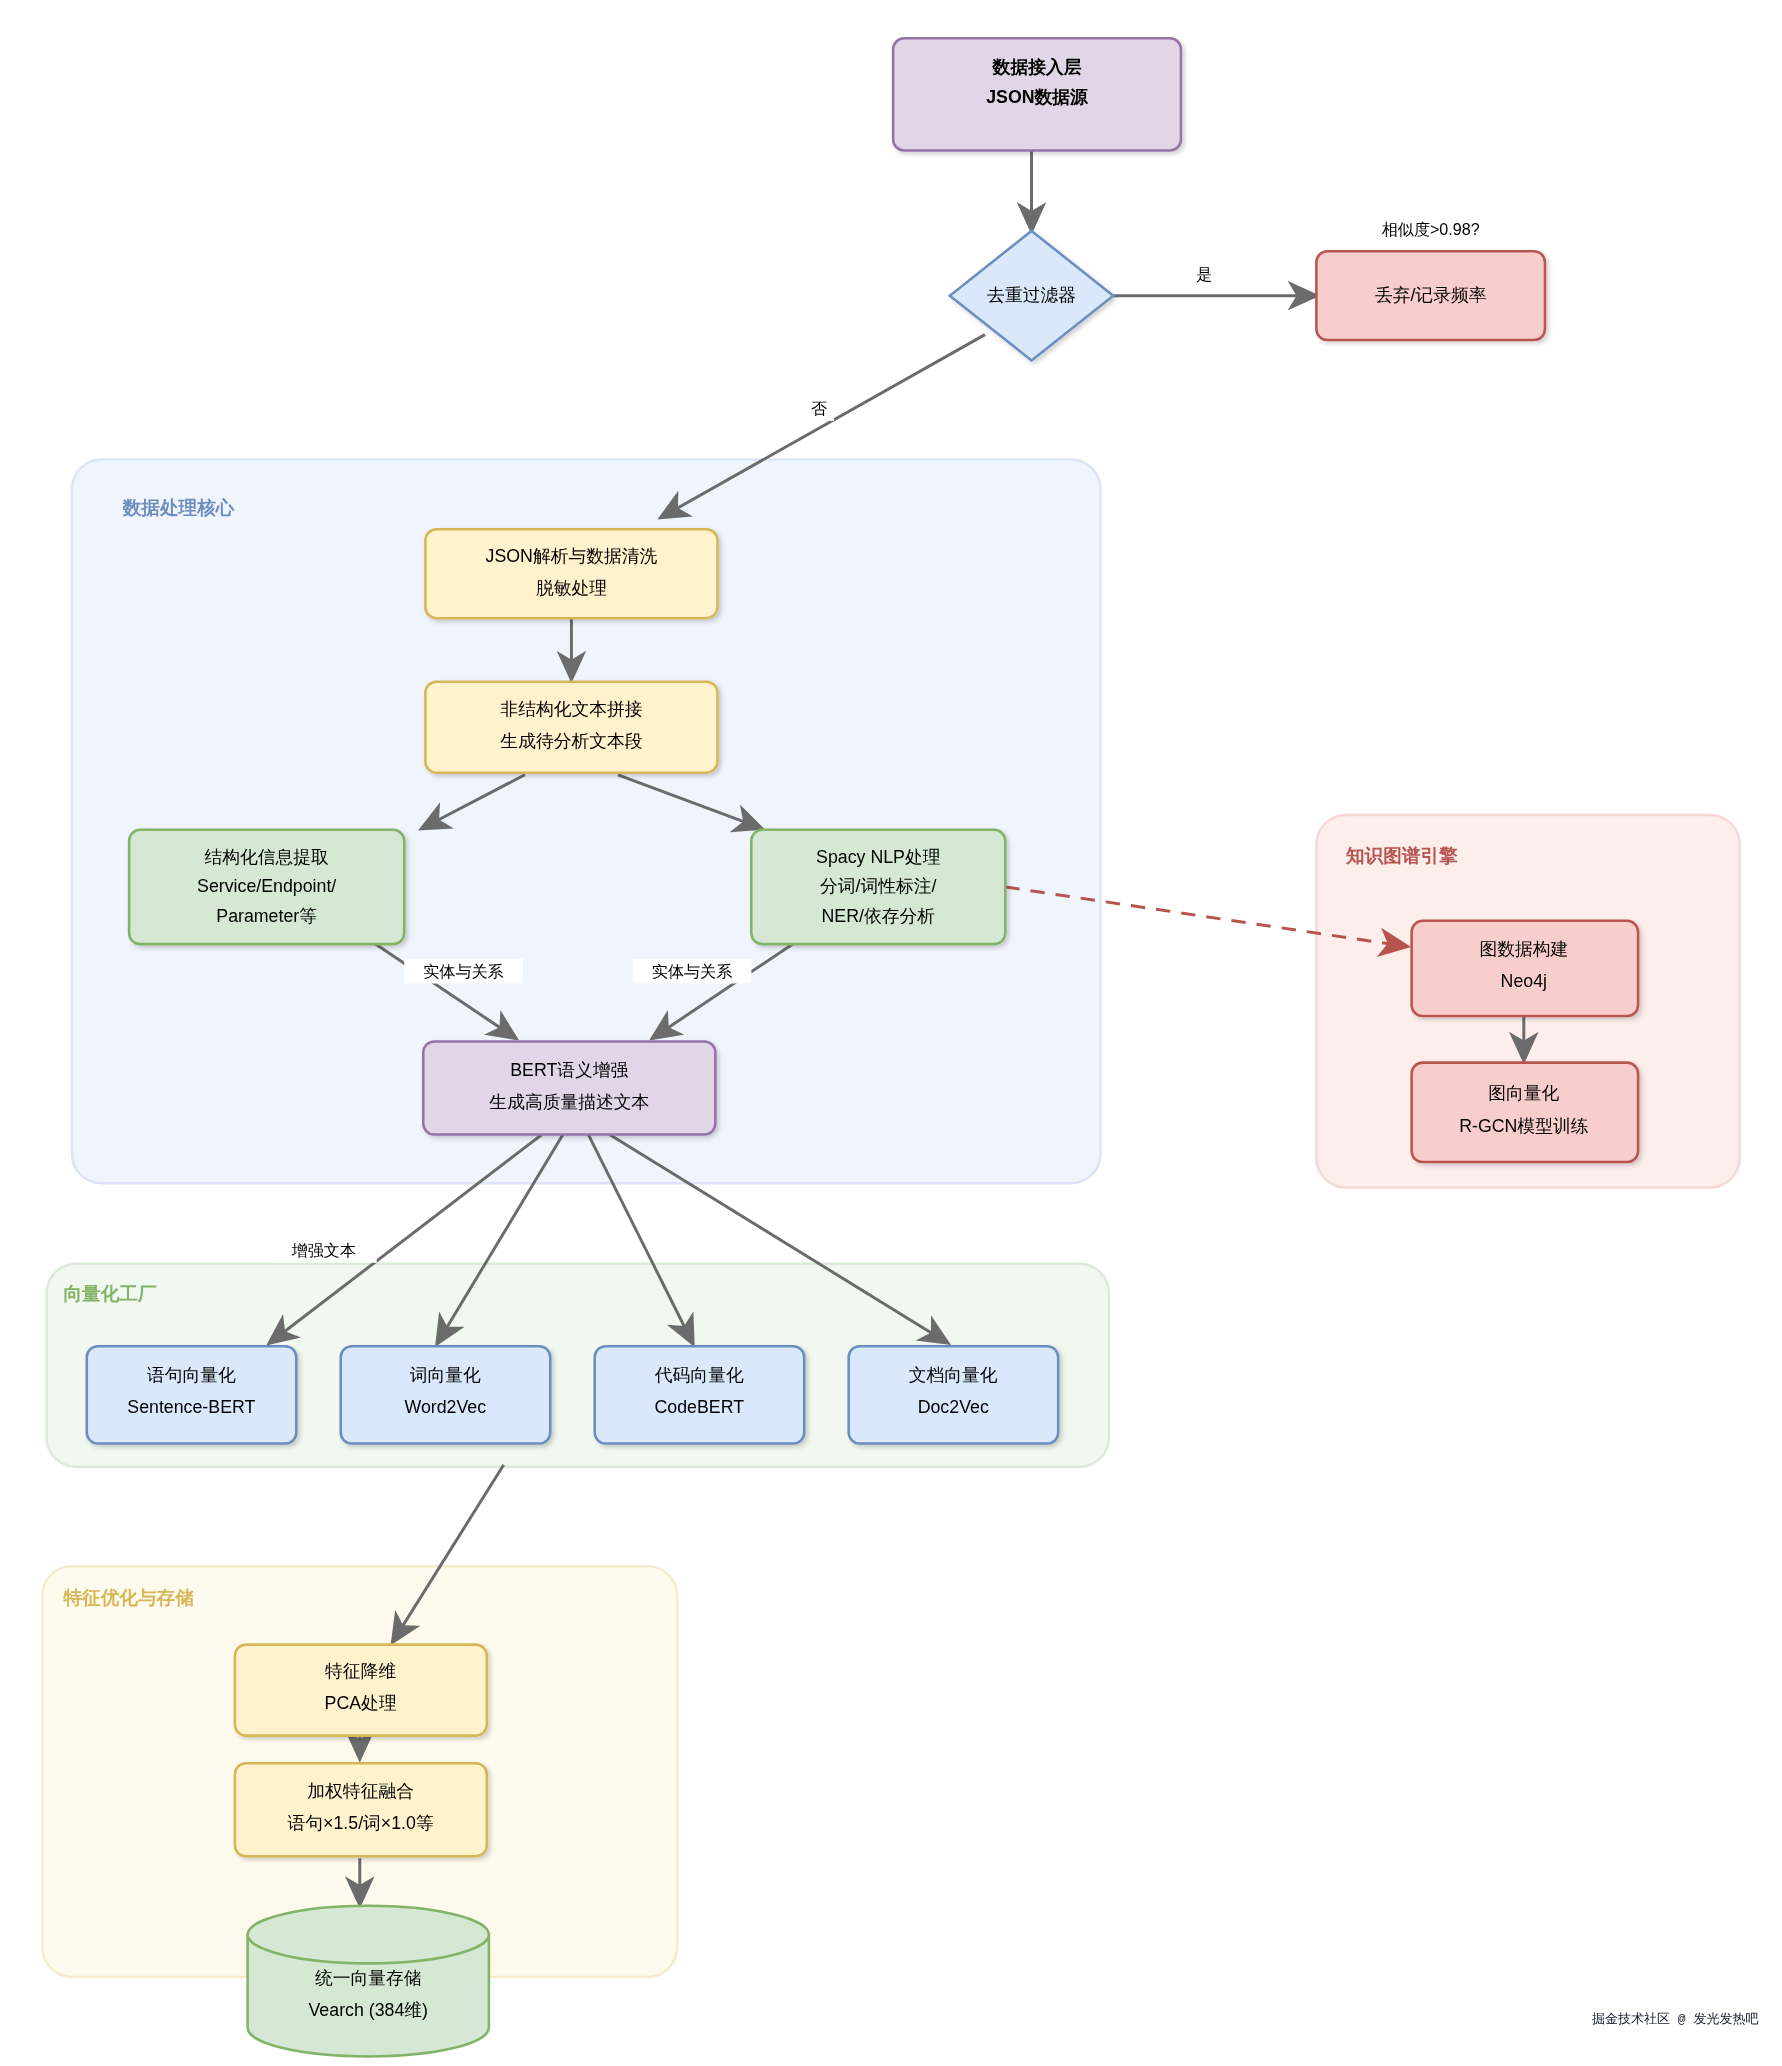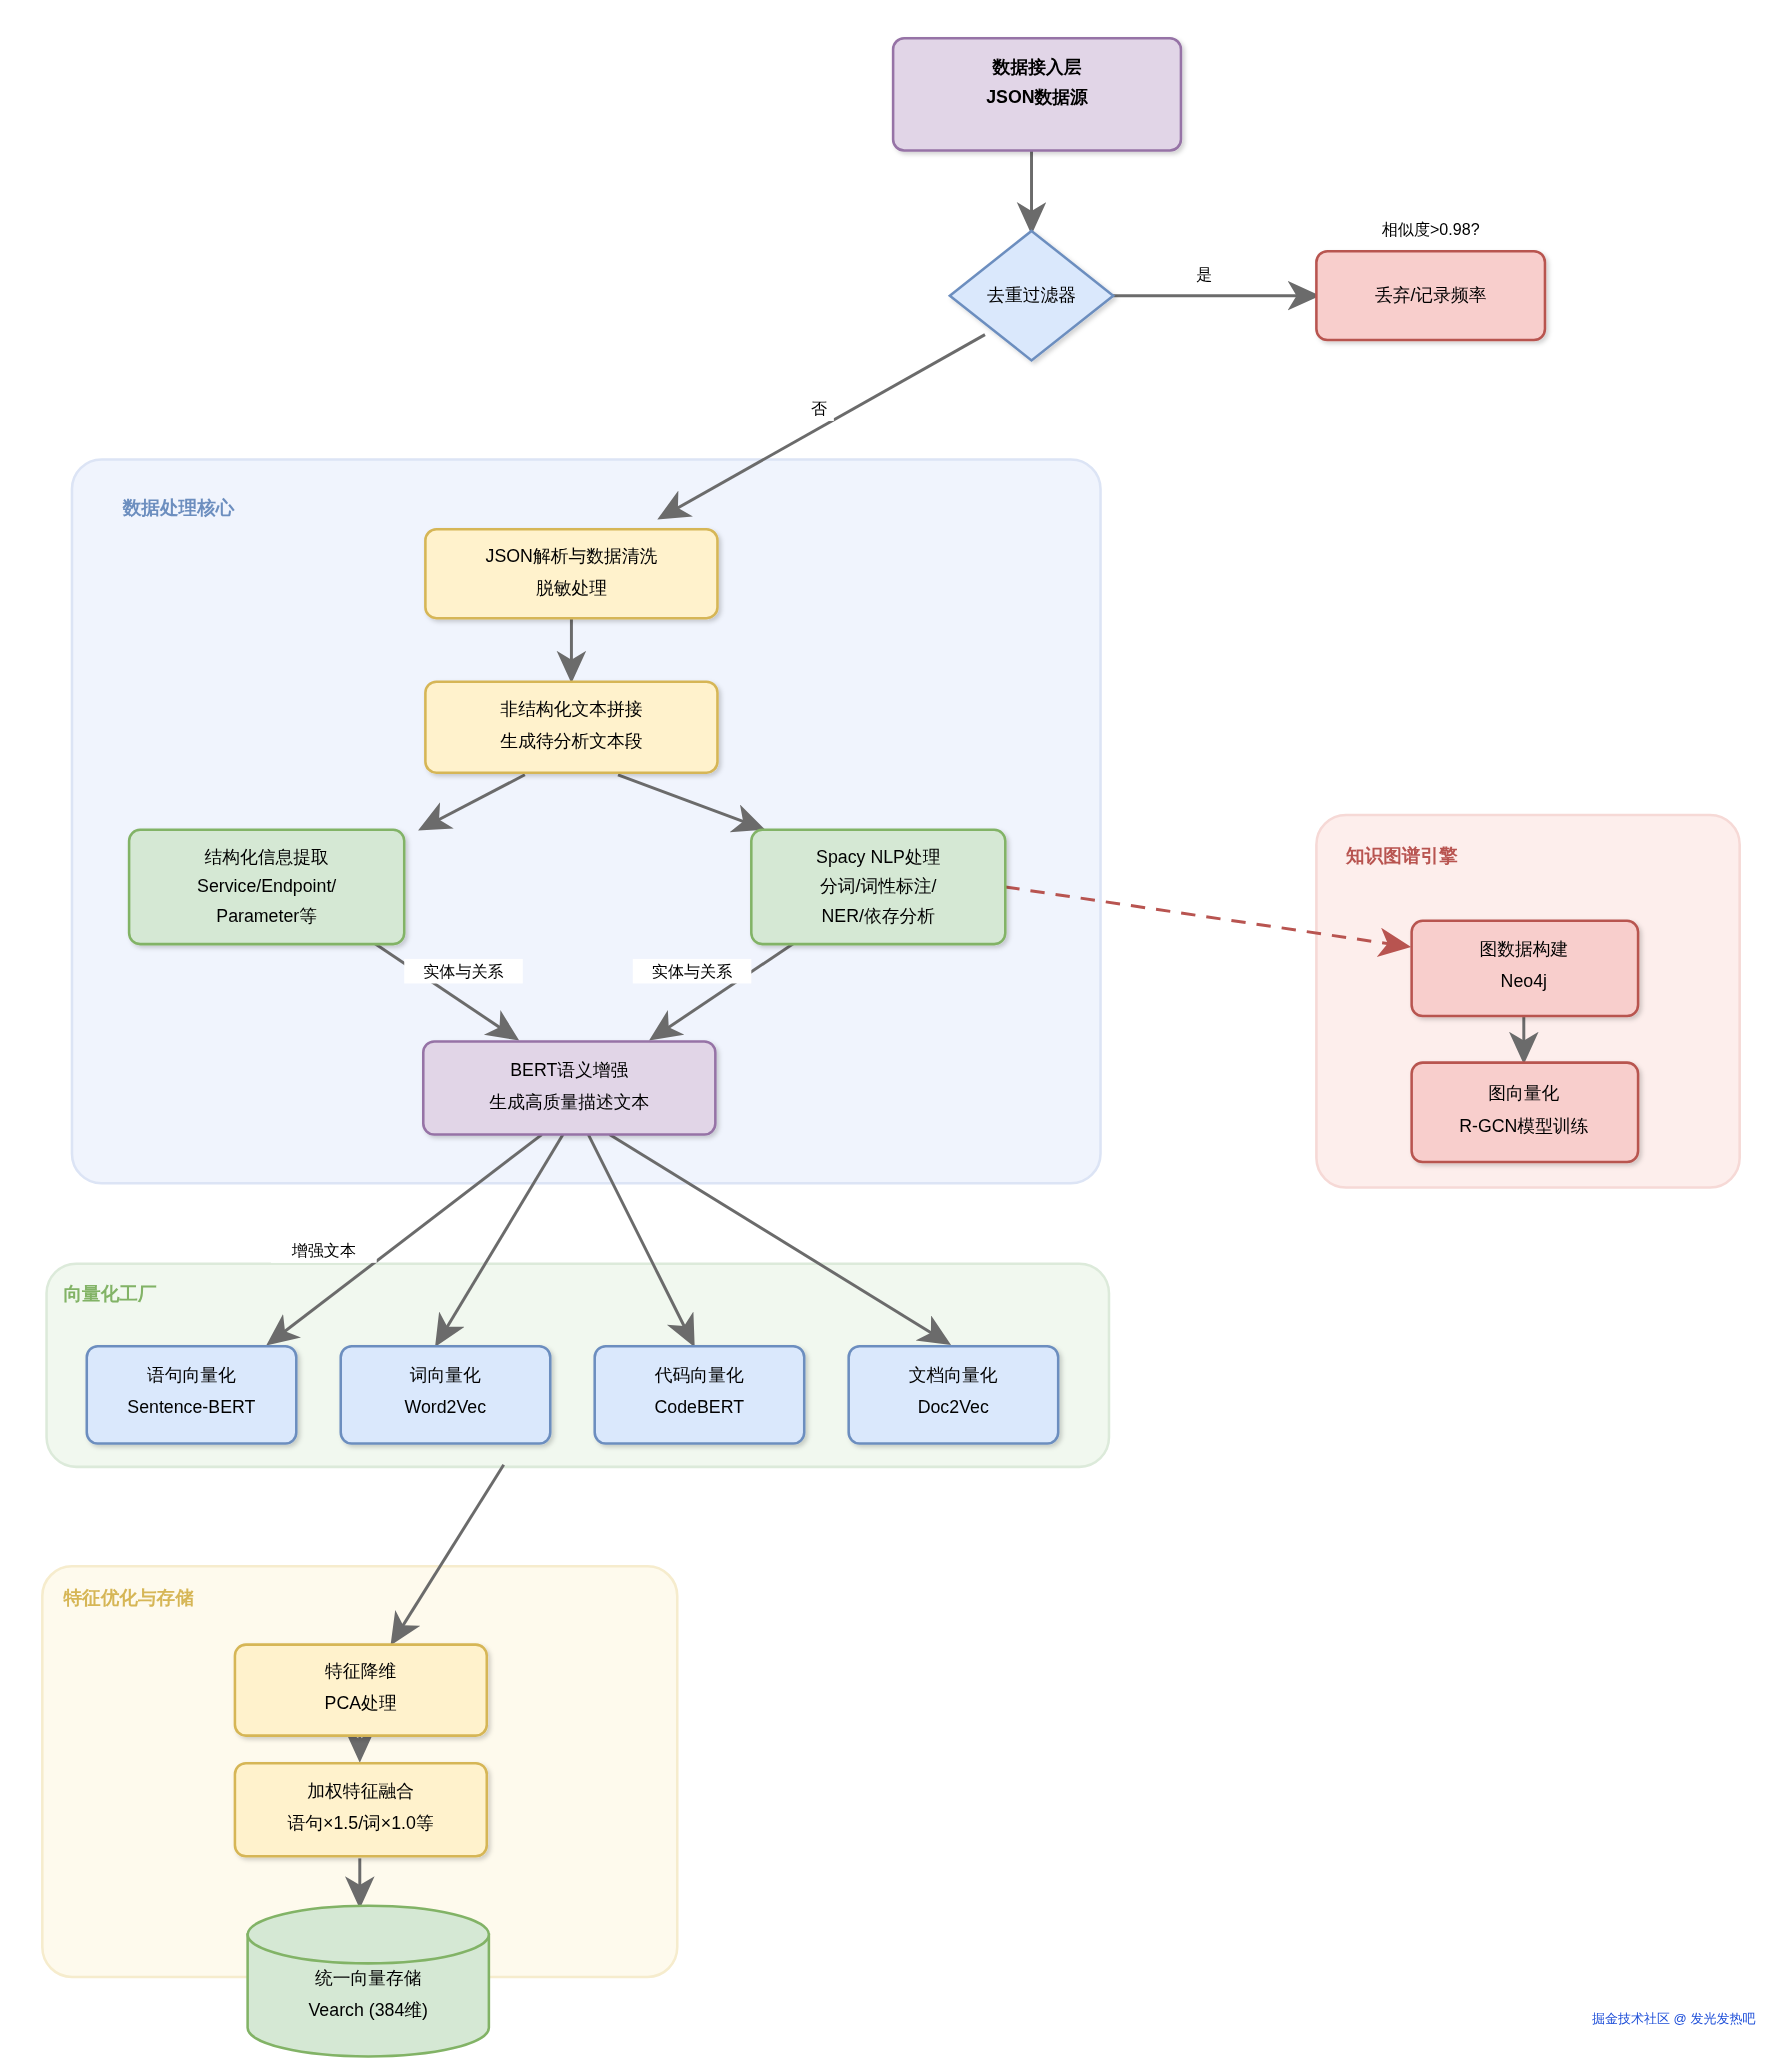--- a/index.html
+++ b/index.html
@@ -55,22 +55,22 @@
     fill: #000000;
     text-anchor: middle;
     dominant-baseline: middle;
   }
   .edge-label-bg {
     fill: #ffffff;
   }
   .watermark {
     position: absolute;
     font-size: 13px;
-    color: #1d4ed8;
-    font-family: Liberation Sans, sans-serif;
+    color: #0f172a;
+    font-family: Liberation Mono, monospace;
     white-space: nowrap;
   }
 </style>
 </head>
 <body>
 
 <div id="canvas">
 
   <svg id="diagram" viewBox="0 0 4210 4880">
     <defs>

